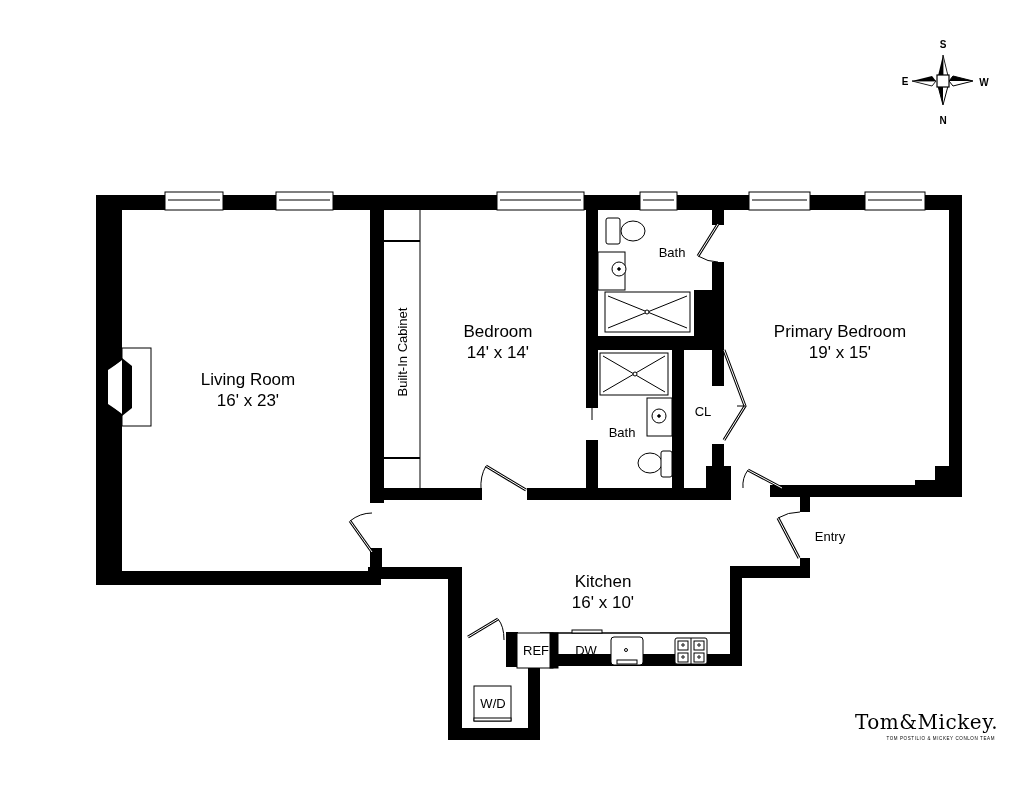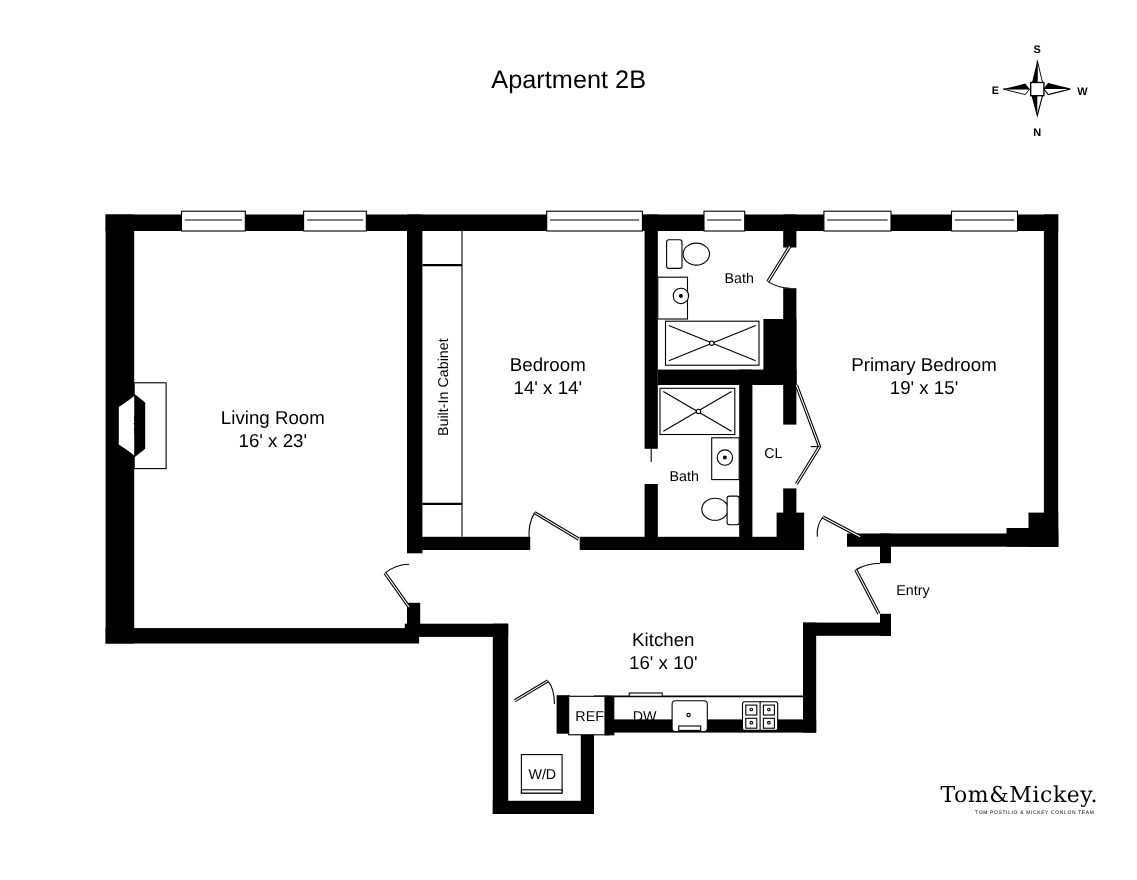--- a/index.html
+++ b/index.html
@@ -13,21 +13,20 @@
   .room-dim { font-size: 17px; }
   .small { font-size: 13px; }
   .logo { position: absolute; left: 855px; top: 710px; width: 140px; text-align: right; }
   .logo-main { font-family: "DejaVu Serif", serif; font-size: 20px; letter-spacing: 0.5px; }
   .logo-sub { font-family: "Liberation Sans", sans-serif; font-size: 4.5px; letter-spacing: 0.6px; margin-top: 2px; }
 </style>
 </head>
 <body>
 
 <div class="title">
-  <div>Apartment 2B</div>
 </div>
 
 <svg id="plan" width="1034" height="800" viewBox="0 0 1034 800">
 
   <g>
     <polygon points="943,55 948,76 943,80 938,76" fill="#000"></polygon>
     <polygon points="943,105 948,86 943,82 938,86" fill="#fff" stroke="#000" stroke-width="1"></polygon>
     <polygon points="912,81 932,76 936,81 932,86" fill="#000"></polygon>
     <polygon points="973,81 953,76 949,81 953,86" fill="#fff" stroke="#000" stroke-width="1"></polygon>
     <polygon points="943,55 948,76 943,80" fill="#fff" stroke="#000" stroke-width="0.8"></polygon>

